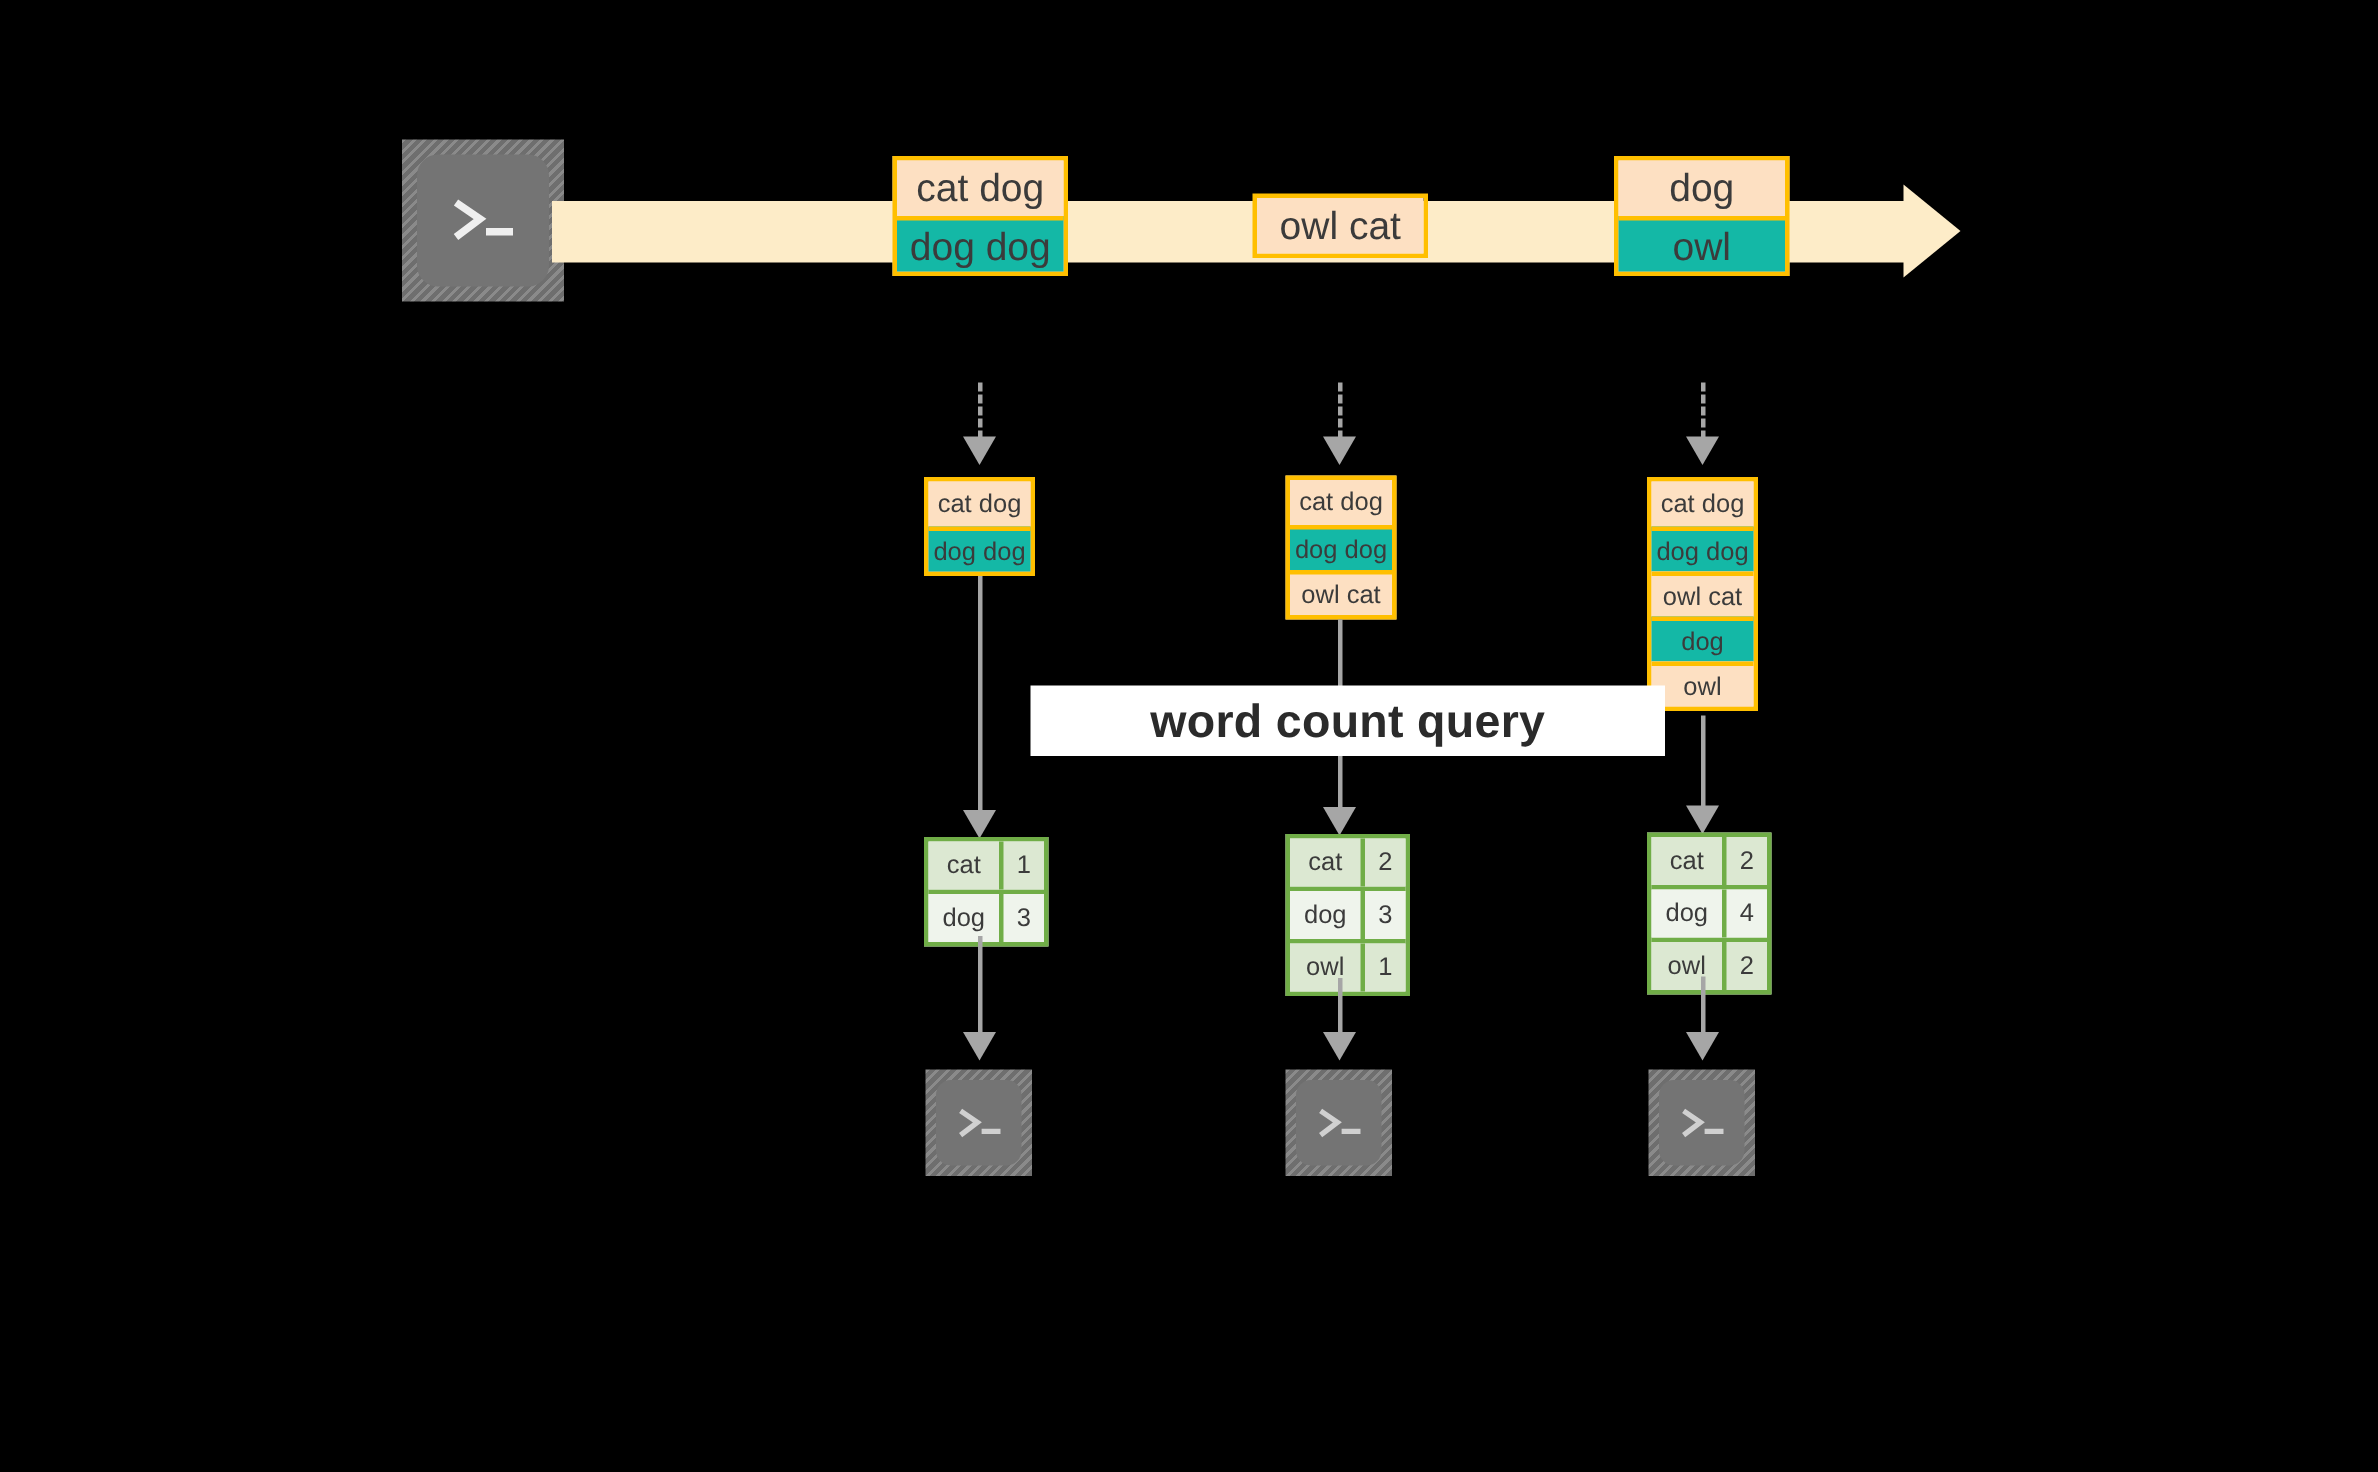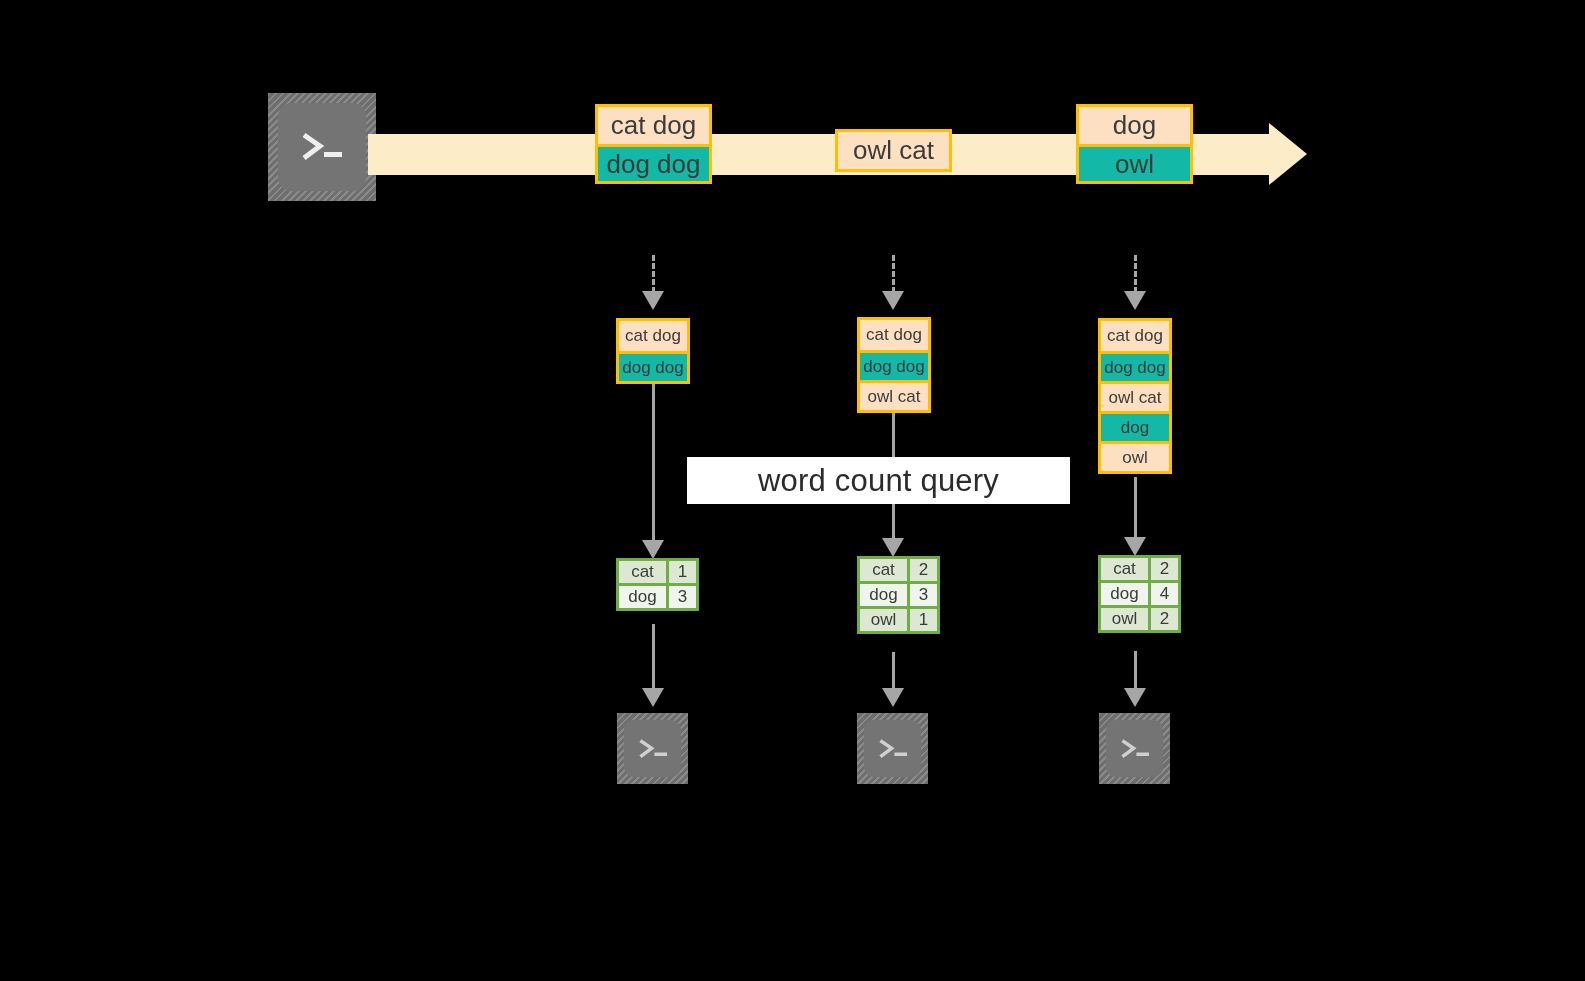--- a/index.html
+++ b/index.html
@@ -86,21 +86,21 @@
 
   
   .kv-table {
     position: absolute;
     box-sizing: border-box;
     border: 3px solid #70AD47;
     background: #EFF4EC;
   }
   .kv-row {
     display: flex;
-    height: 22px;
+    height: 32px;
   }
   .kv-row + .kv-row { border-top: 3px solid #70AD47; }
   .kv-key, .kv-val {
     box-sizing: border-box;
     display: flex;
     align-items: center;
     justify-content: center;
     font-size: 17px;
     color: #3b3b3b;
   }
@@ -282,17 +282,17 @@
 
   <div class="terminal-icon small" style="left:1099px; top:713px; width:71px; height:71px;">
     <div class="inner">
       <svg width="40" height="28" viewBox="0 0 56 40">
         <path d="M10 8 L26 19 L10 31" stroke="#d0d0d0" stroke-width="5" fill="none"></path>
         <rect x="30" y="25" width="18" height="5" fill="#d0d0d0"></rect>
       </svg>
     </div>
   </div>
 
-  <div class="query-band" style="left:687px; top:457px; width:383px; height:47px;">
+  <div class="query-band" style="left:687px; top:457px; width:423px; height:47px;font-weight:bold;">
     <span class="label">word count query</span>
   </div>
 
 </div>
 
 </body></html>

